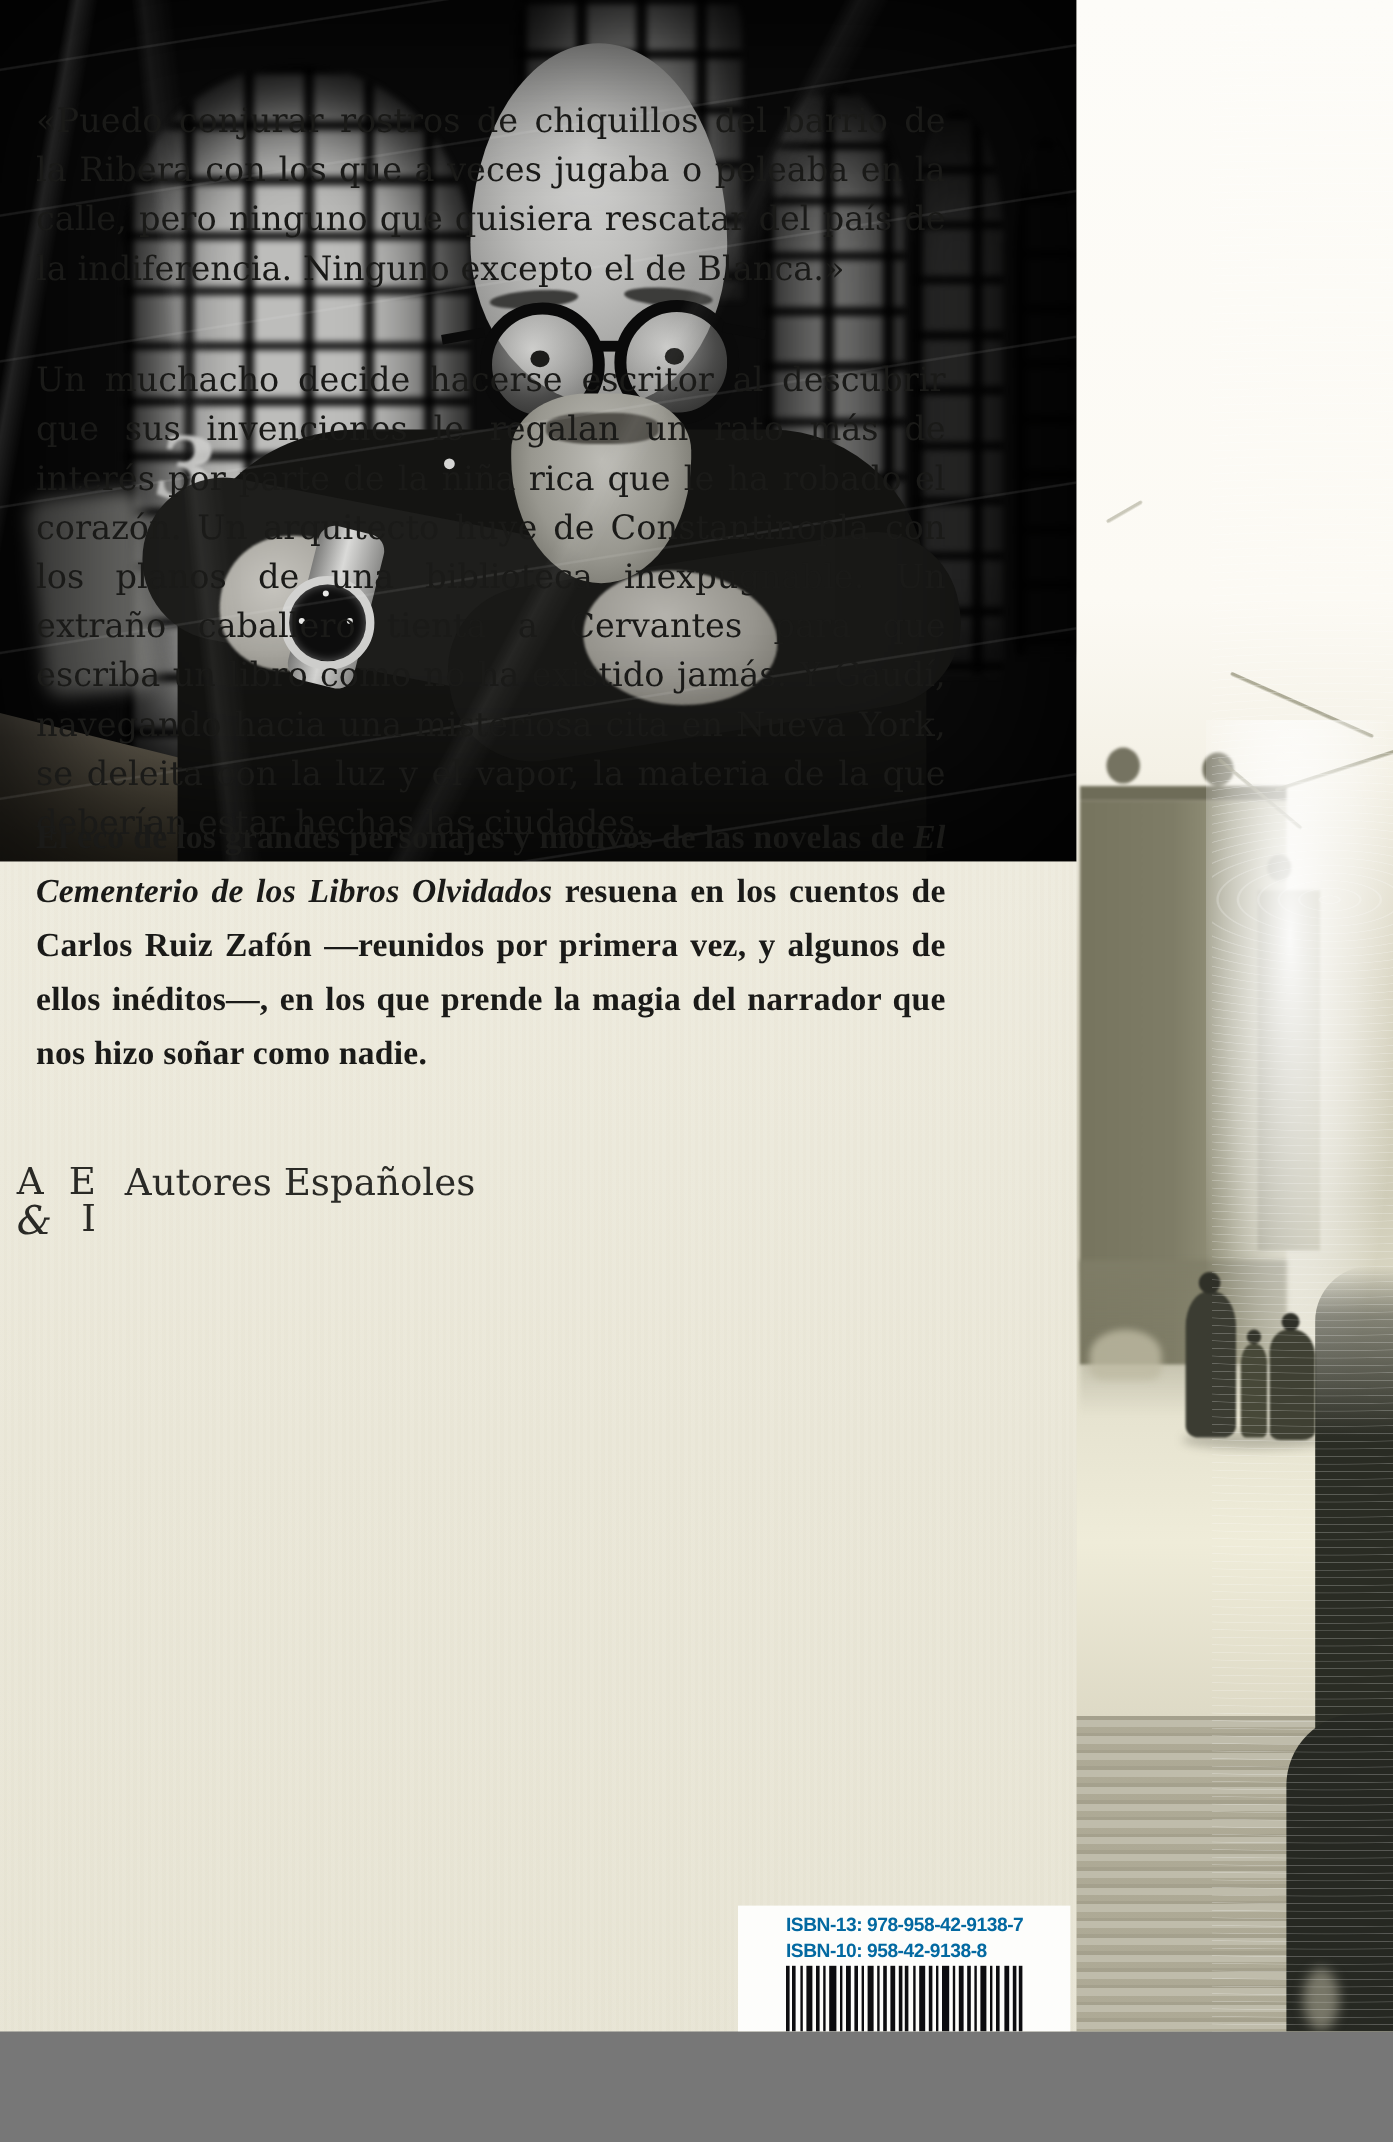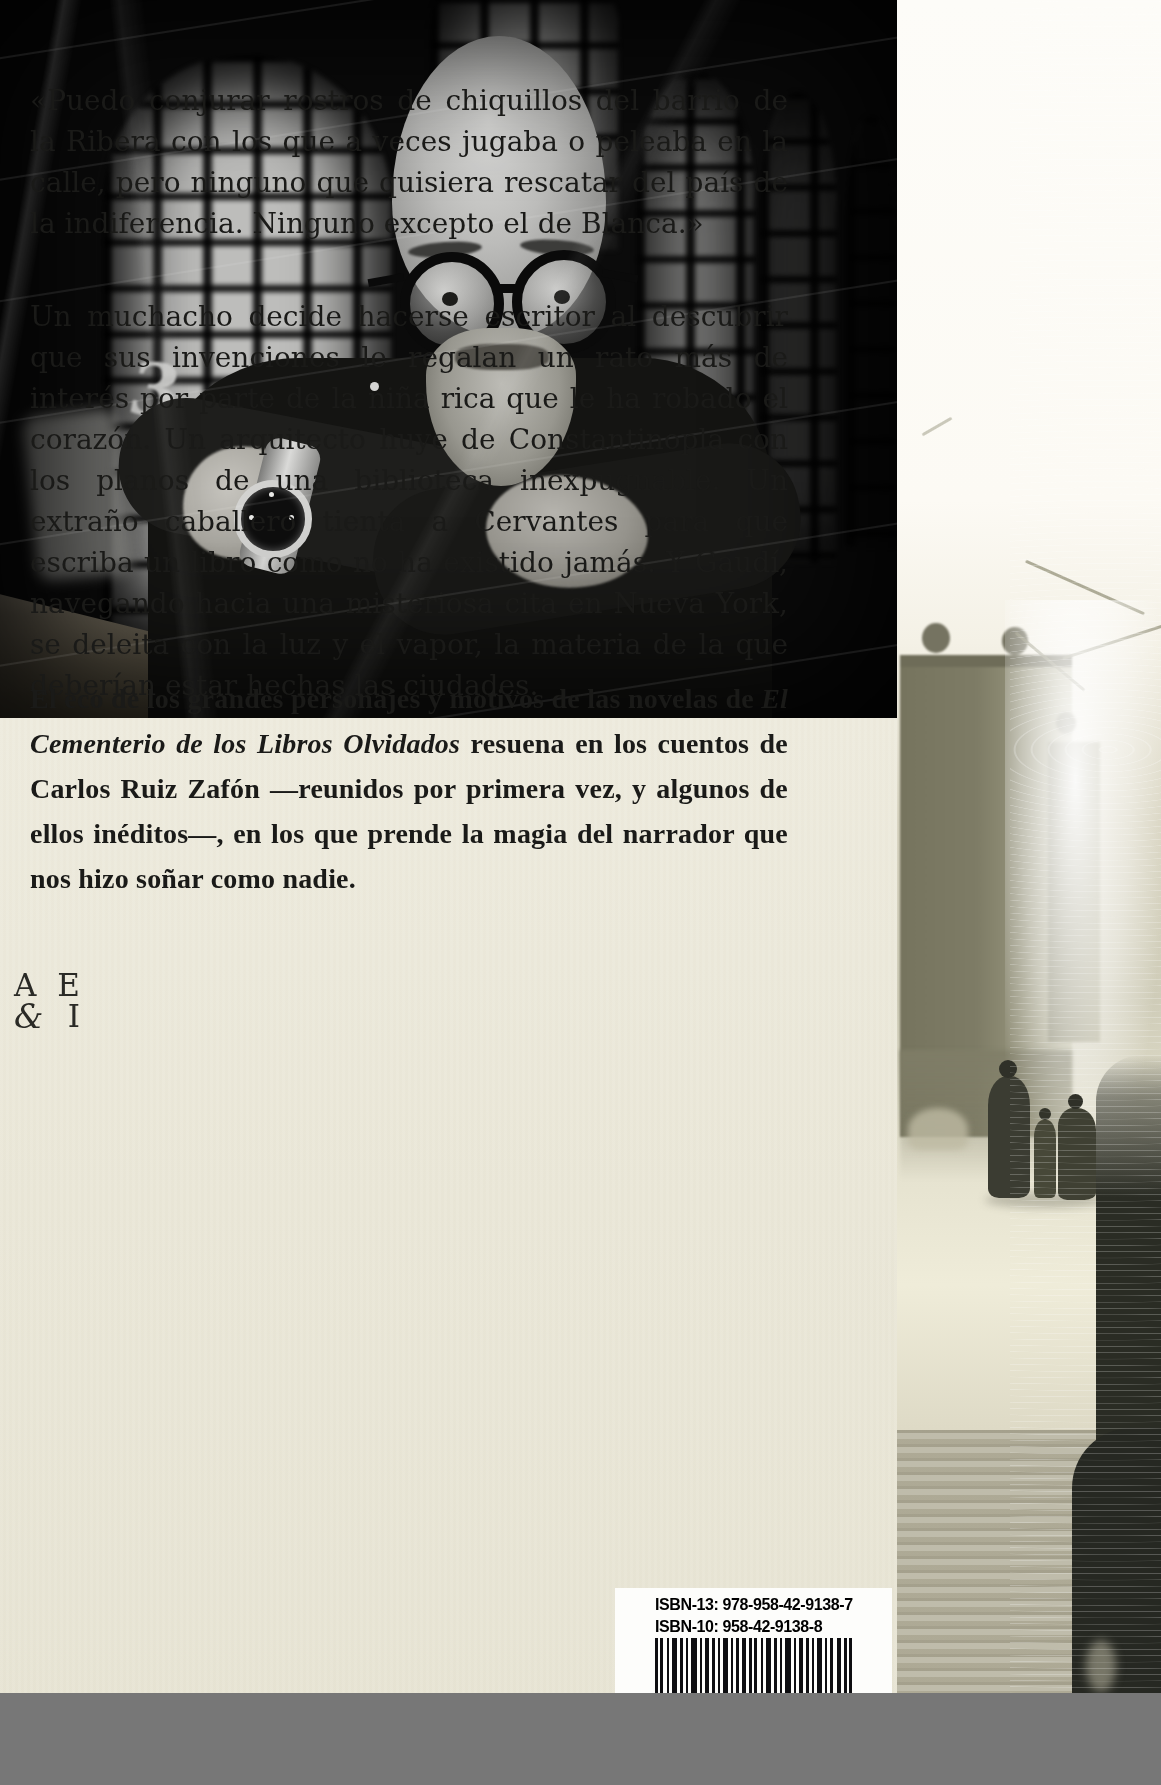--- a/index.html
+++ b/index.html
@@ -128,21 +128,21 @@
   .blurb .ital{font-style:italic;}
   .publisher{position:absolute;left:14px;top:970px;display:flex;gap:18px;color:#2a2a26;}
   .monogram{font-size:31px;line-height:31px;}
   .monogram .row{display:flex;width:66px;justify-content:space-between;}
   .amp{font-style:italic;font-size:33px;}
   .pubname{font-size:31px;line-height:31px;padding-top:1px;}
   .pubname div:last-child{padding-left:6px;}
   
   .isbn-label{position:absolute;left:615px;top:1588px;width:277px;height:170px;background:#fdfdfb;}
   .isbn-lines{position:absolute;left:40px;top:6px;font-family:"Liberation Sans",sans-serif;
-    font-size:16px;line-height:22px;color:#000000;letter-spacing:-.4px;font-weight:bold;}
+    font-size:16px;line-height:22px;color:#0369a1;letter-spacing:-.4px;font-weight:bold;}
   .barcode{position:absolute;left:40px;top:50px;}
   .barcode-digits{position:absolute;left:22px;top:124px;display:flex;align-items:flex-start;
     font-family:"DejaVu Sans Mono",monospace;font-size:27px;color:#0c0c10;letter-spacing:1px;}
   .bd-lead{margin-right:12px;}
   .bd-g1{}
   .bottom-edge{position:absolute;left:0;top:1779px;width:1161px;height:6px;
     background:linear-gradient(90deg,rgba(60,55,40,.5),rgba(60,55,40,.25) 60%,rgba(25,26,20,.55));}
 </style>
 </head>
 <body>
@@ -216,20 +216,21 @@
       <div class="row">
           <span>A</span>
           <span>E</span>
         </div>
       <div class="row">
           <span class="amp">&amp;</span>
           <span>I</span>
         </div>
     </div>
     <div class="pubname">
+      <div>Autores Españoles</div>
     </div>
   </div>
 
   <div class="isbn-label">
     <div class="isbn-lines">
       <div>ISBN-13: 978-958-42-9138-7</div>
       <div>ISBN-10: 958-42-9138-8</div>
     </div>
     <svg class="barcode" width="198" height="92" viewBox="0 0 198 92">
       <g fill="#0d0d10">

